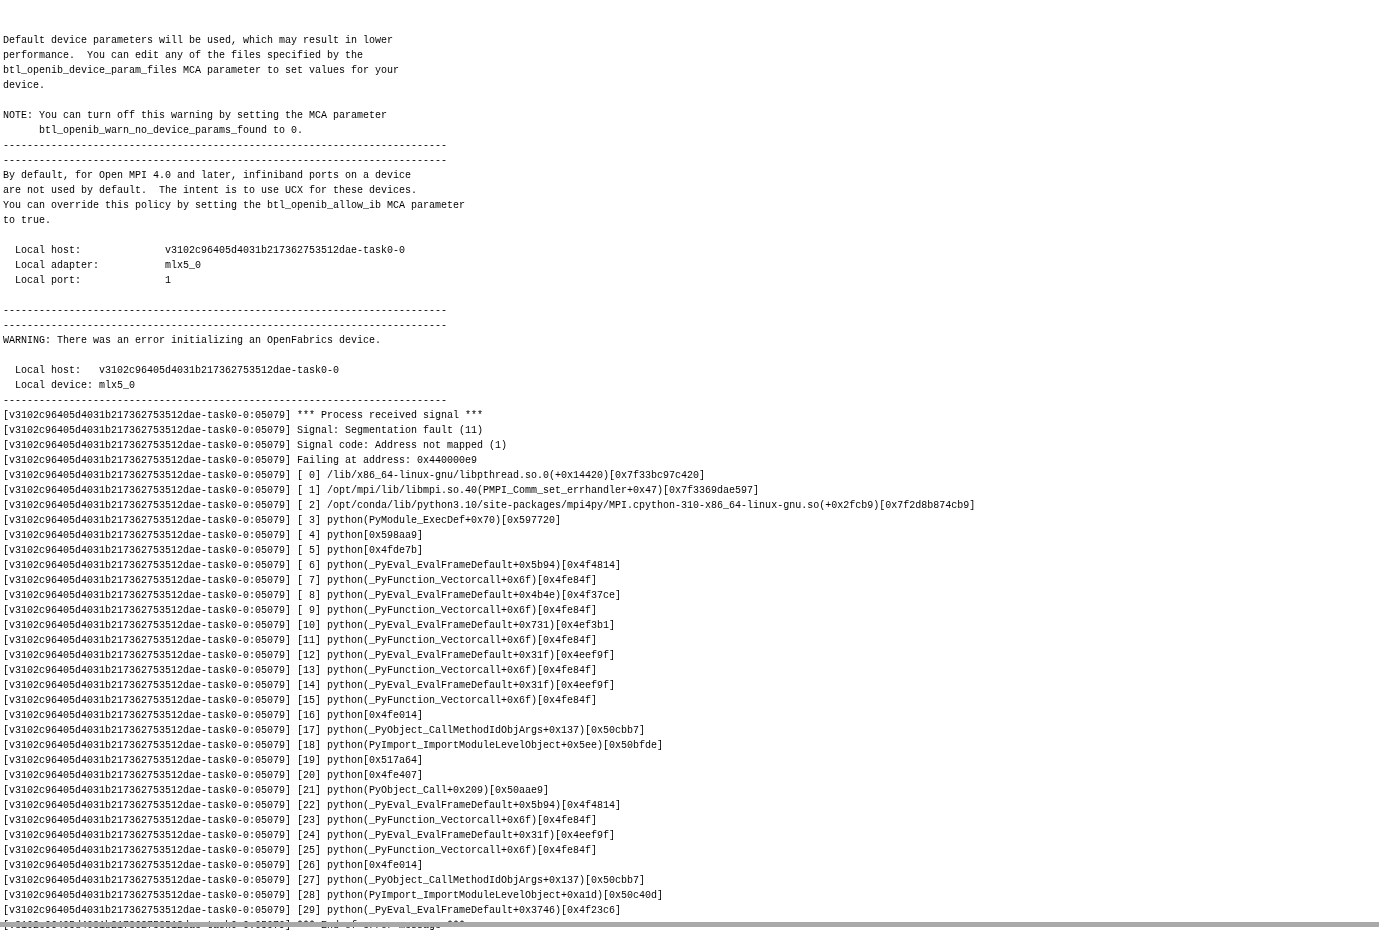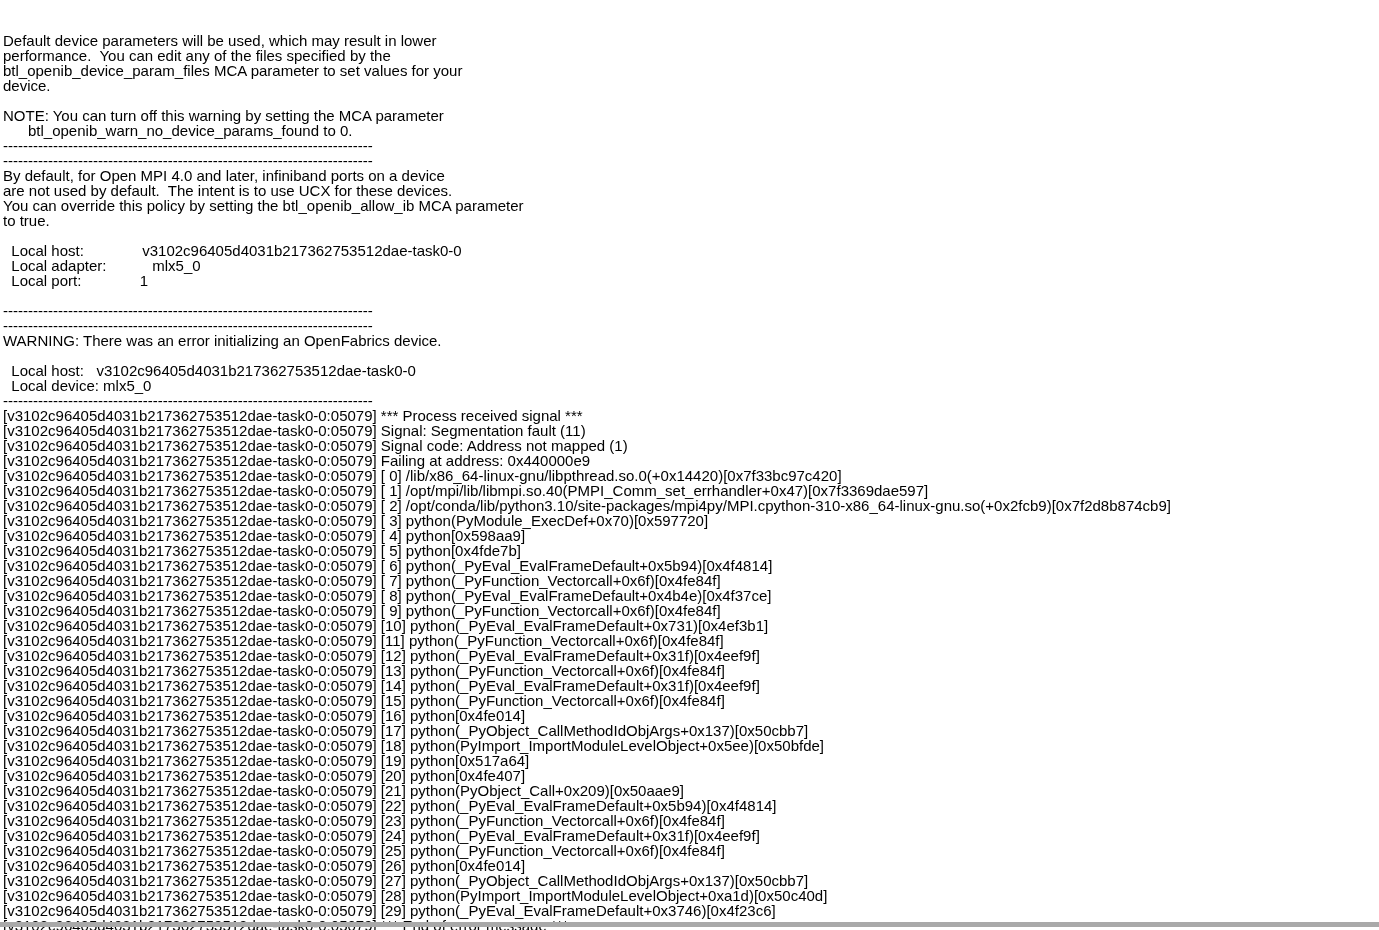--- a/index.html
+++ b/index.html
@@ -6,22 +6,22 @@
     margin: 0;
     padding: 0;
     width: 1379px;
     height: 930px;
     background: #ffffff;
     overflow: hidden;
   }
   .terminal {
     position: absolute;
     left: 0; top: 0; right: 0; bottom: 0;
-    font-family: Liberation Sans, sans-serif;
-    font-size: 15px;
+    font-family: Liberation Mono, monospace;
+    font-size: 10px;
     line-height: 15px;
     color: #000000;
     white-space: pre;
     padding: 3px 0 8px 3px;
     overflow: hidden;
   }
   .term-line {
     height: 15px;
     white-space: pre;
   }

